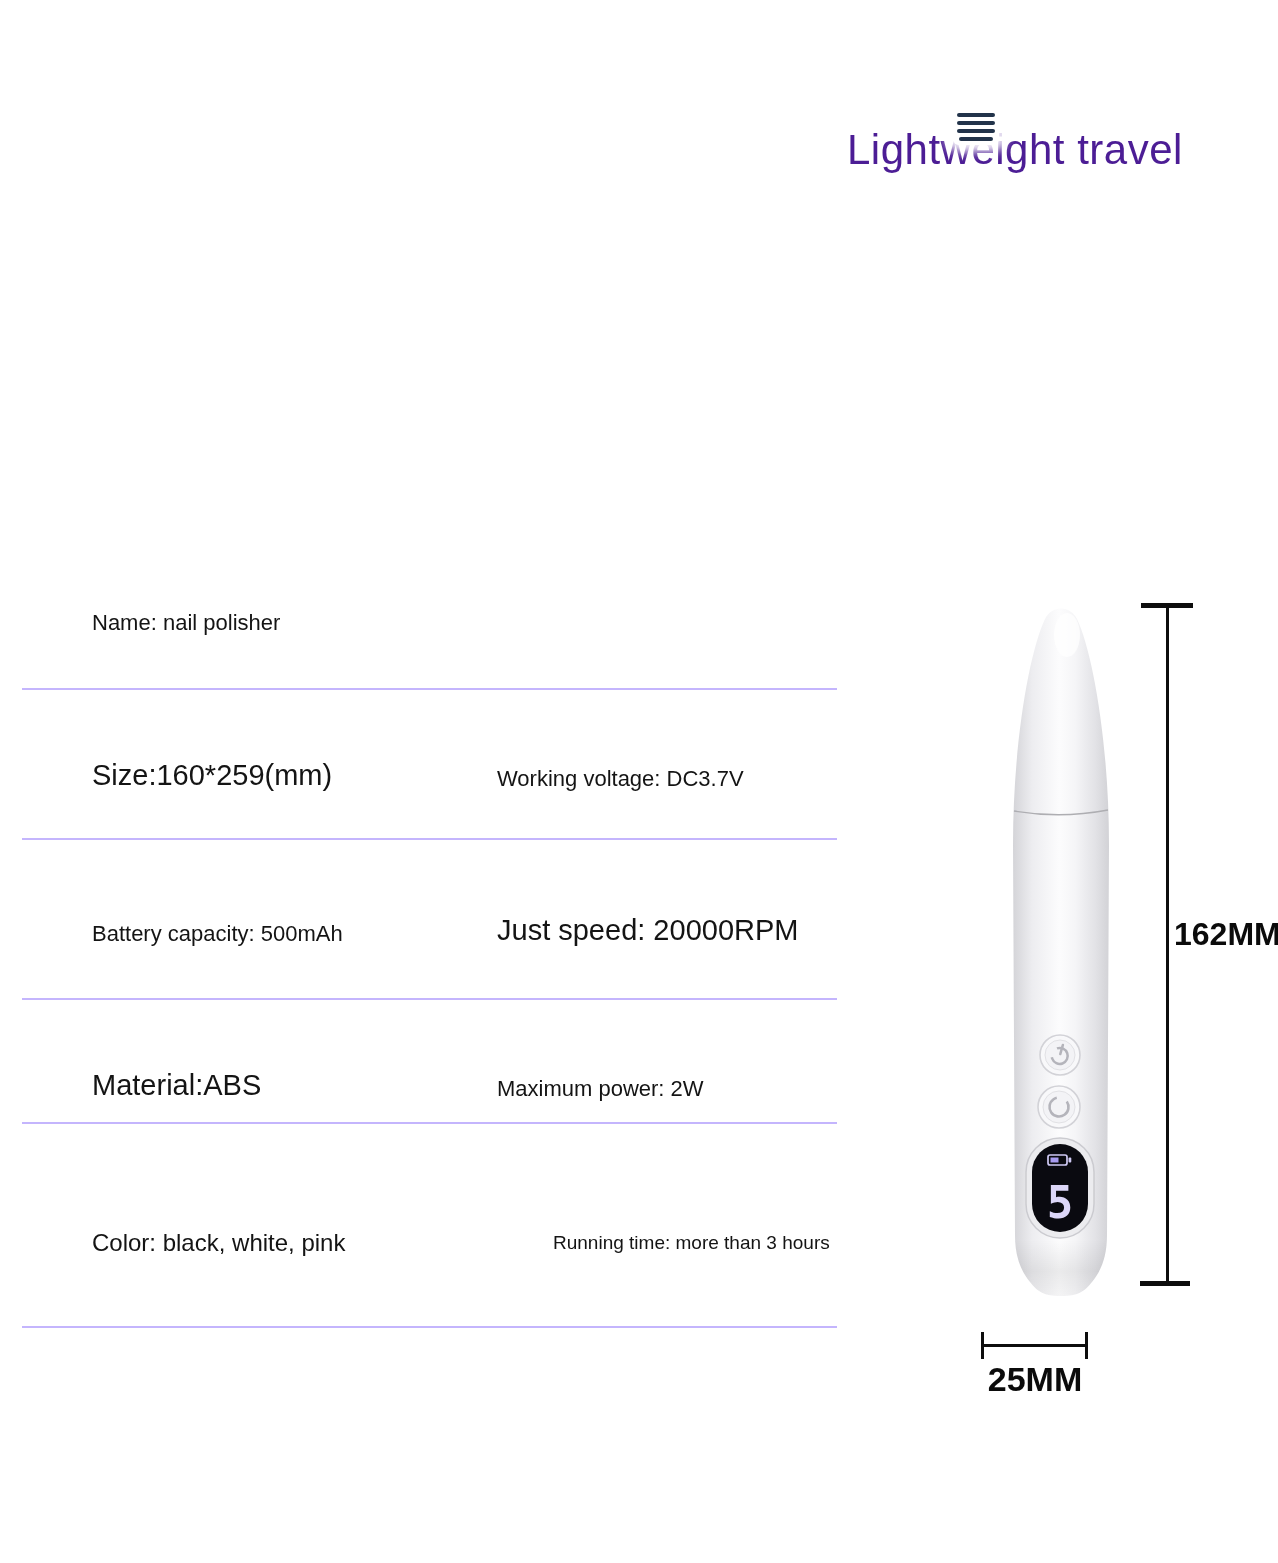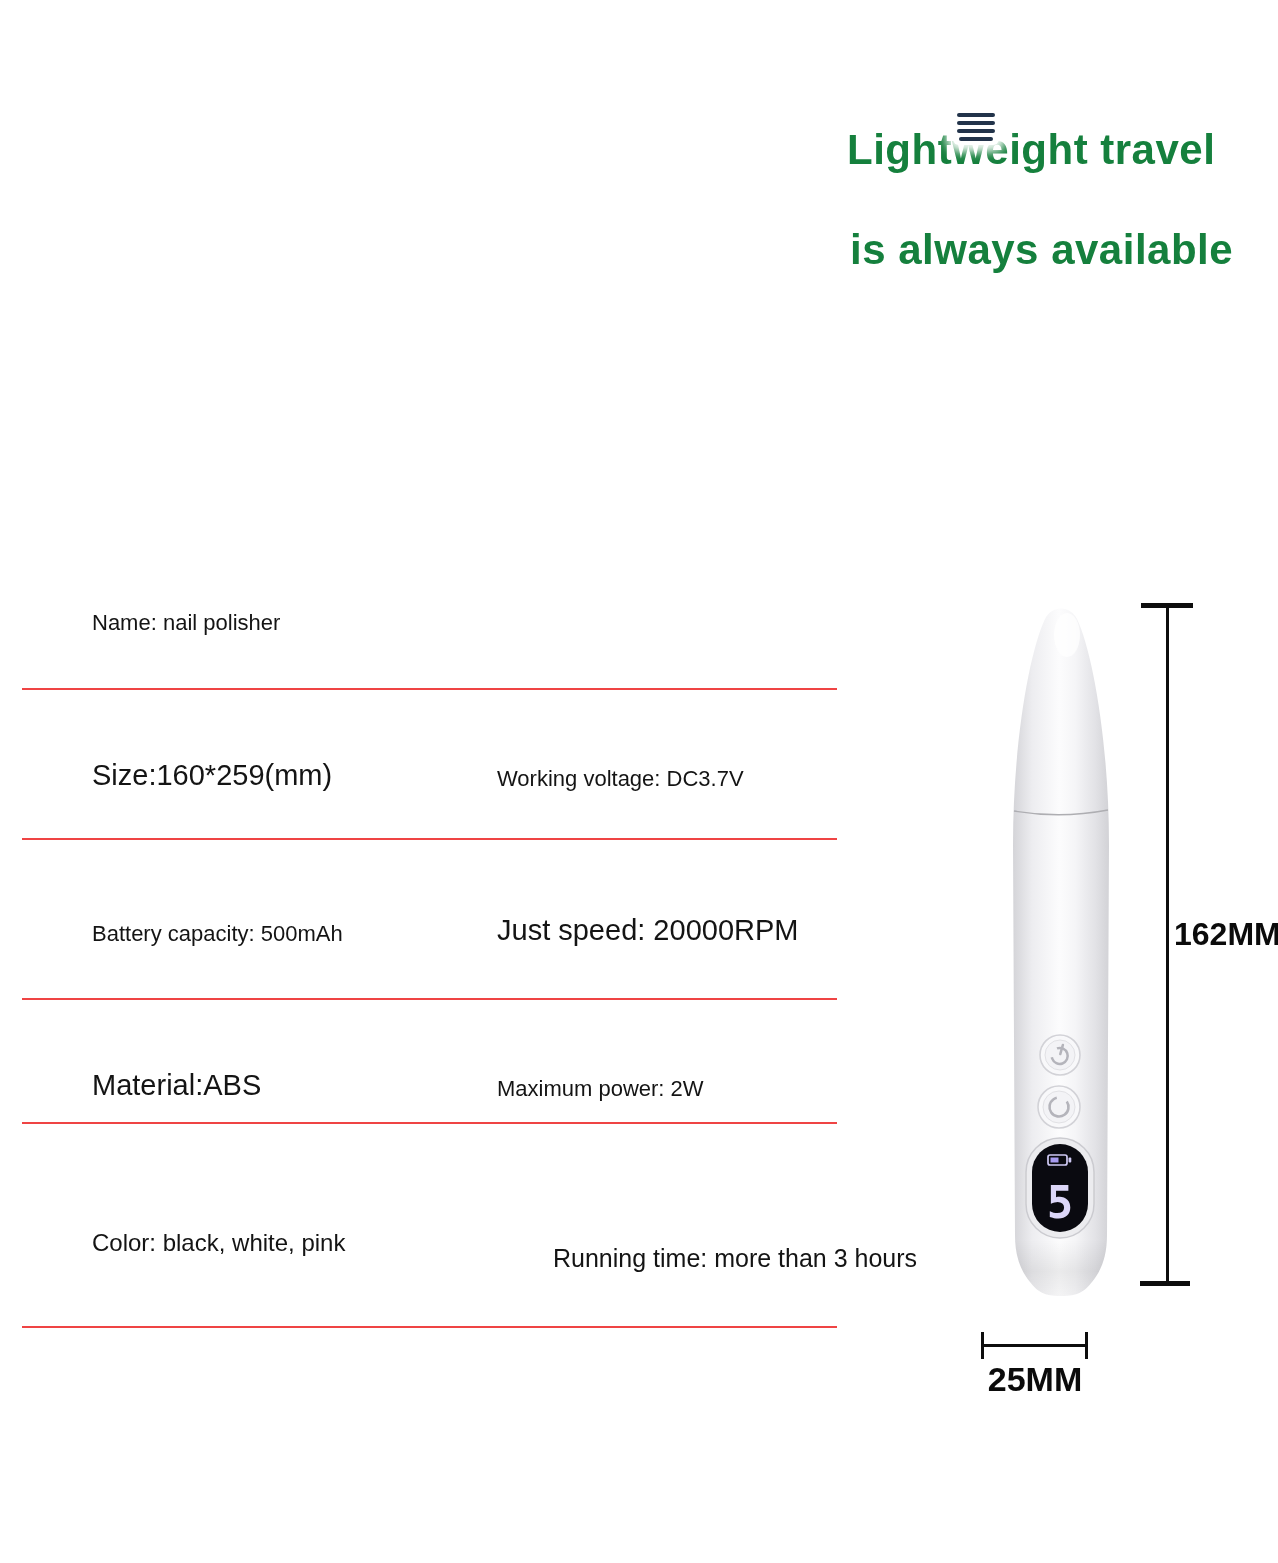--- a/index.html
+++ b/index.html
@@ -4,45 +4,45 @@
 <style>
   html,body{margin:0;padding:0;background:#fff;}
   .stage{
     position:relative;width:1278px;height:1563px;background:#ffffff;overflow:hidden;
     font-family:"Liberation Sans", sans-serif;color:#161616;
   }
   
   .brand{position:absolute;left:38px;top:126px;font-size:30px;line-height:40px;
     font-weight:500;color:#1d1d1f;letter-spacing:0.5px;}
   
-  .headline-line{position:absolute;color:#15803d;font-size:42px;font-weight:700;letter-spacing:0.5px;white-space:nowrap;}
+  .headline-line{position:absolute;color:#4c1d95;font-size:42px;font-weight:400;letter-spacing:0.5px;white-space:nowrap;}
   .hl1{left:847px;top:126px;}
   .hl2{left:850px;top:226px;}
   
   .menu-icon{position:absolute;left:953px;top:109px;width:46px;height:36px;
     background:#fff;border-radius:6px;box-shadow:0 0 10px 7px rgba(255,255,255,0.95);
     display:flex;flex-direction:column;justify-content:center;gap:4px;align-items:center;cursor:pointer;}
   .menu-icon .bar{width:38px;height:4px;background:#22334a;border-radius:2px;}
   .menu-icon .bar:nth-child(4){width:34px;}
   
   .spec-row{position:absolute;left:22px;width:815px;box-sizing:border-box;
-    border-bottom:2px solid #ef4444;}
+    border-bottom:2px solid #c4b5fd;}
   .r1{top:560px;height:130px;}
   .r2{top:690px;height:150px;}
   .r3{top:840px;height:160px;text-align:right;}
   .r4{top:1000px;height:124px;text-decoration:underline;}
   .r5{top:1150px;height:178px;}
   .cell{position:absolute;white-space:nowrap;color:#141414;}
   .cell.left{left:70px;}
   .cell.right{left:475px;}
   .r5 .cell.right{left:531px;}
   .fs-sm{font-size:22px;}
   .fs-lg{font-size:29px;}
   .fs-md{font-size:24px;}
-  .fs-xs{font-size:25px;margin-top:12px;}
+  .fs-xs{font-size:19px;}
   .r1 .left{top:50px;}
   .r2 .left{top:69px;} .r2 .right{top:76px;}
   .r3 .left{top:81px;} .r3 .right{top:74px;}
   .r4 .left{top:69px;} .r4 .right{top:76px;}
   .r5 .left{top:79px;} .r5 .right{top:82px;}
   
   .device-svg{position:absolute;left:985px;top:595px;width:160px;height:720px;}
   
   .dim{position:absolute;background:#0d0d0d;}
   .dim-v-line{left:1166px;top:607px;width:3px;height:676px;}
@@ -55,21 +55,20 @@
   .dim-label-h{left:1174px;top:916px;}
   .dim-label-w{left:975px;top:1360px;width:120px;text-align:center;font-size:34px;}
 </style>
 </head>
 <body>
 
 <div class="stage">
 
 
   <div class="headline-line hl1">Lightweight travel</div>
-  <div class="headline-line hl2">is always available</div>
 
   <div class="menu-icon">
     <span class="bar"></span>
     <span class="bar"></span>
     <span class="bar"></span>
     <span class="bar"></span>
   </div>
 
   <div>
     <div class="spec-row r1">

